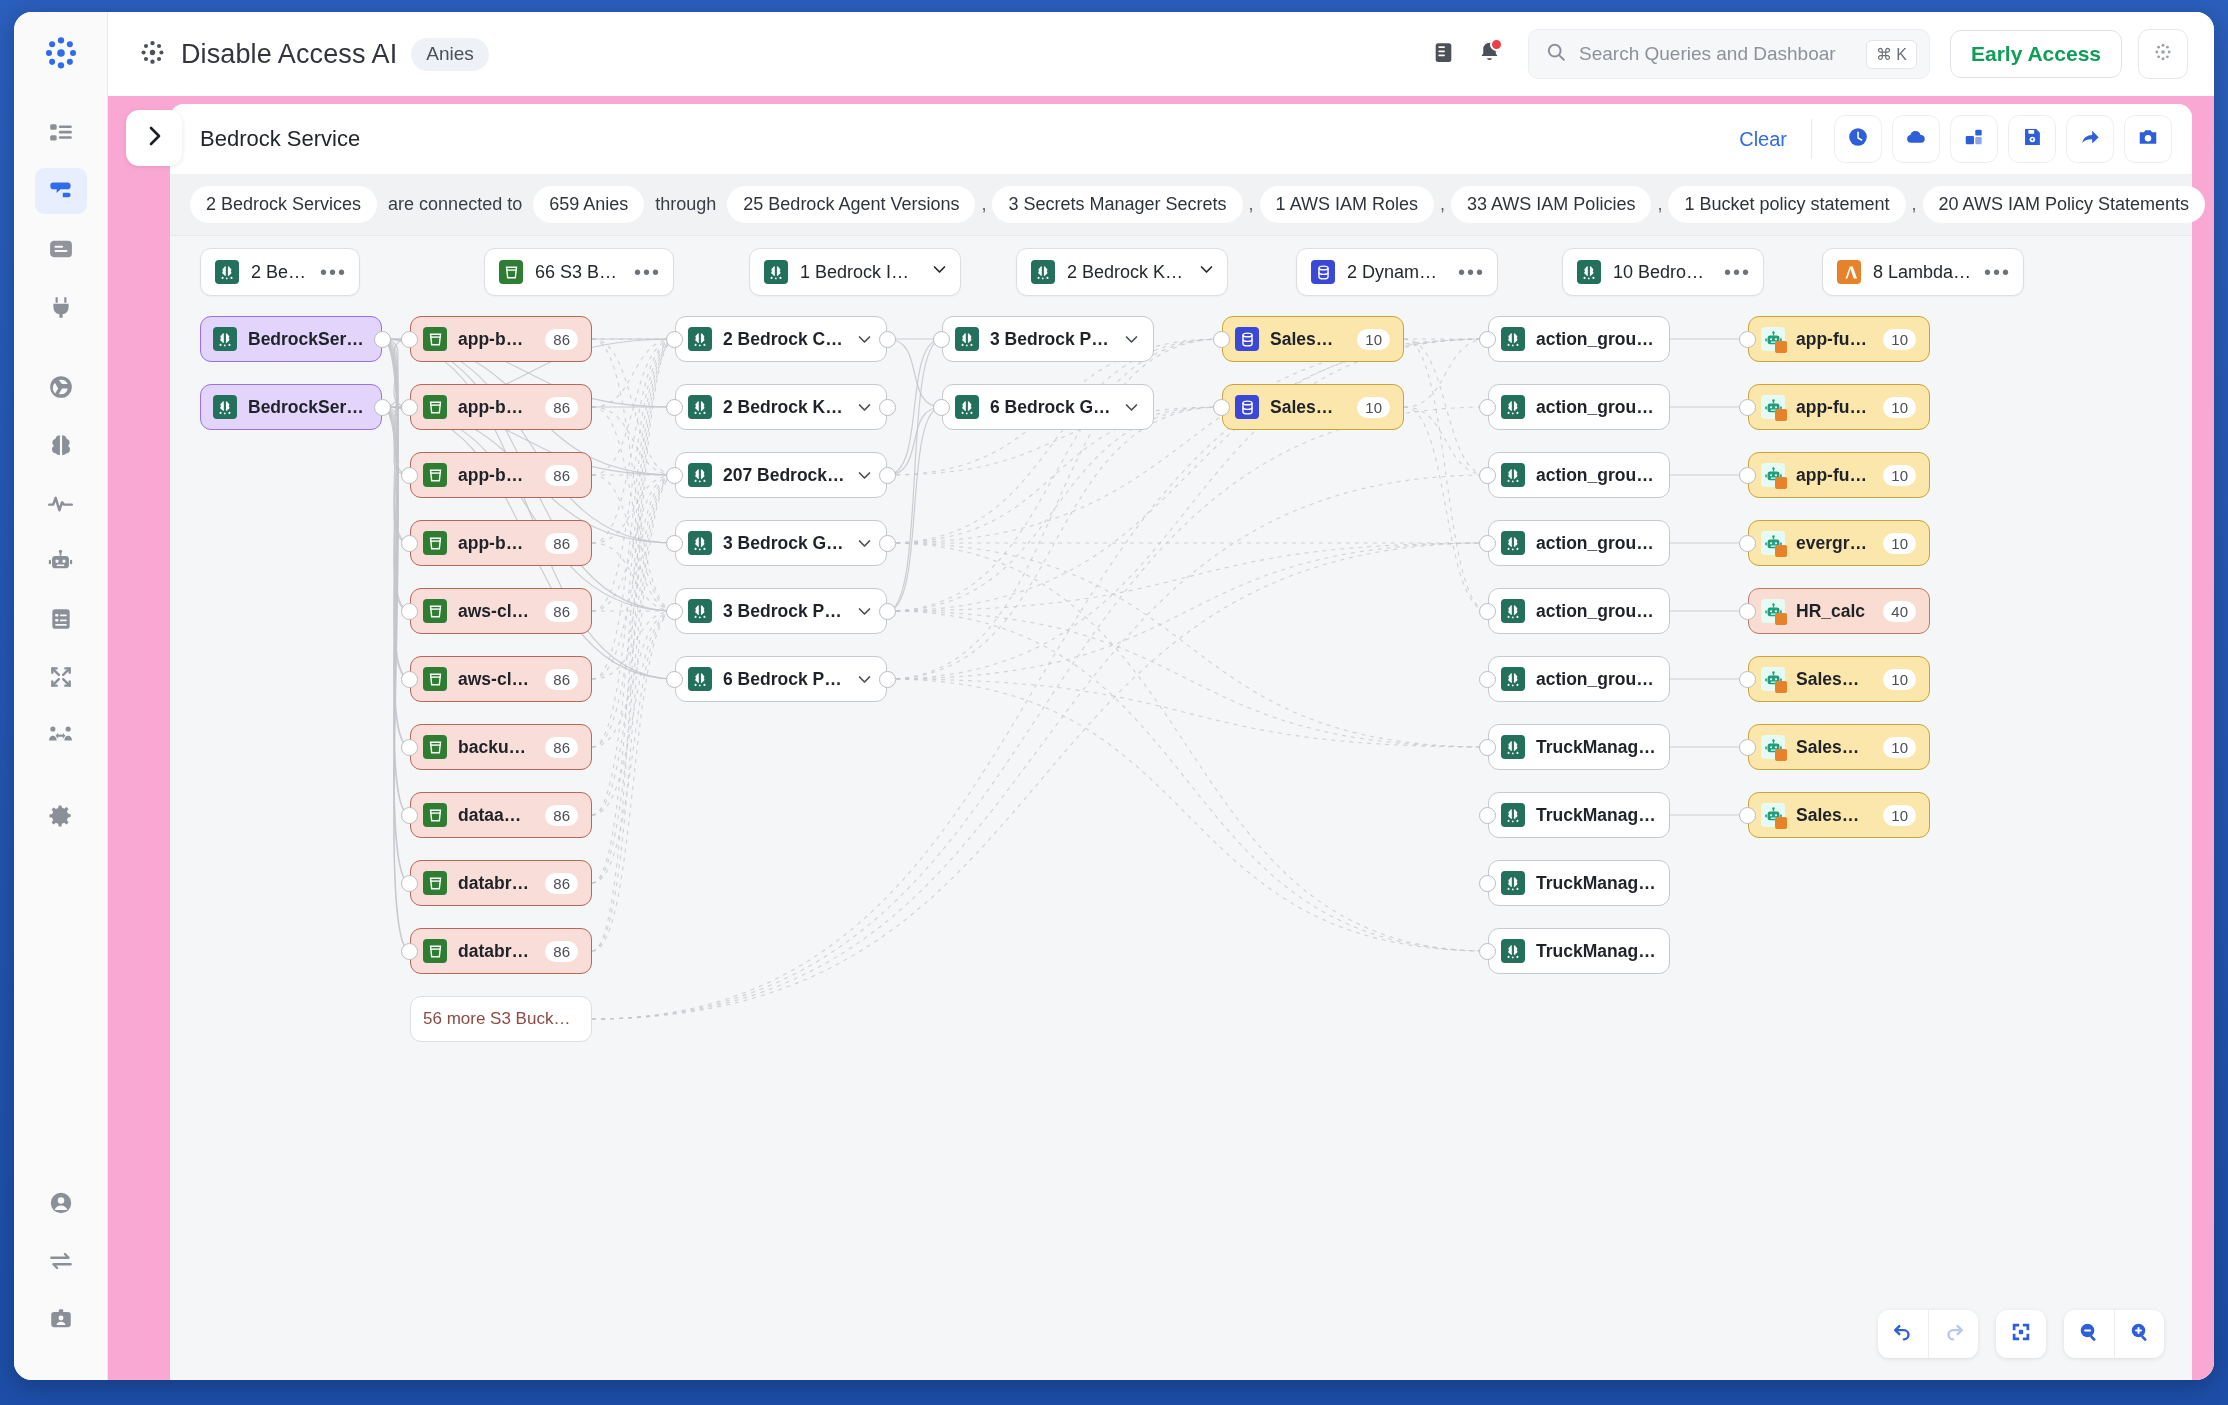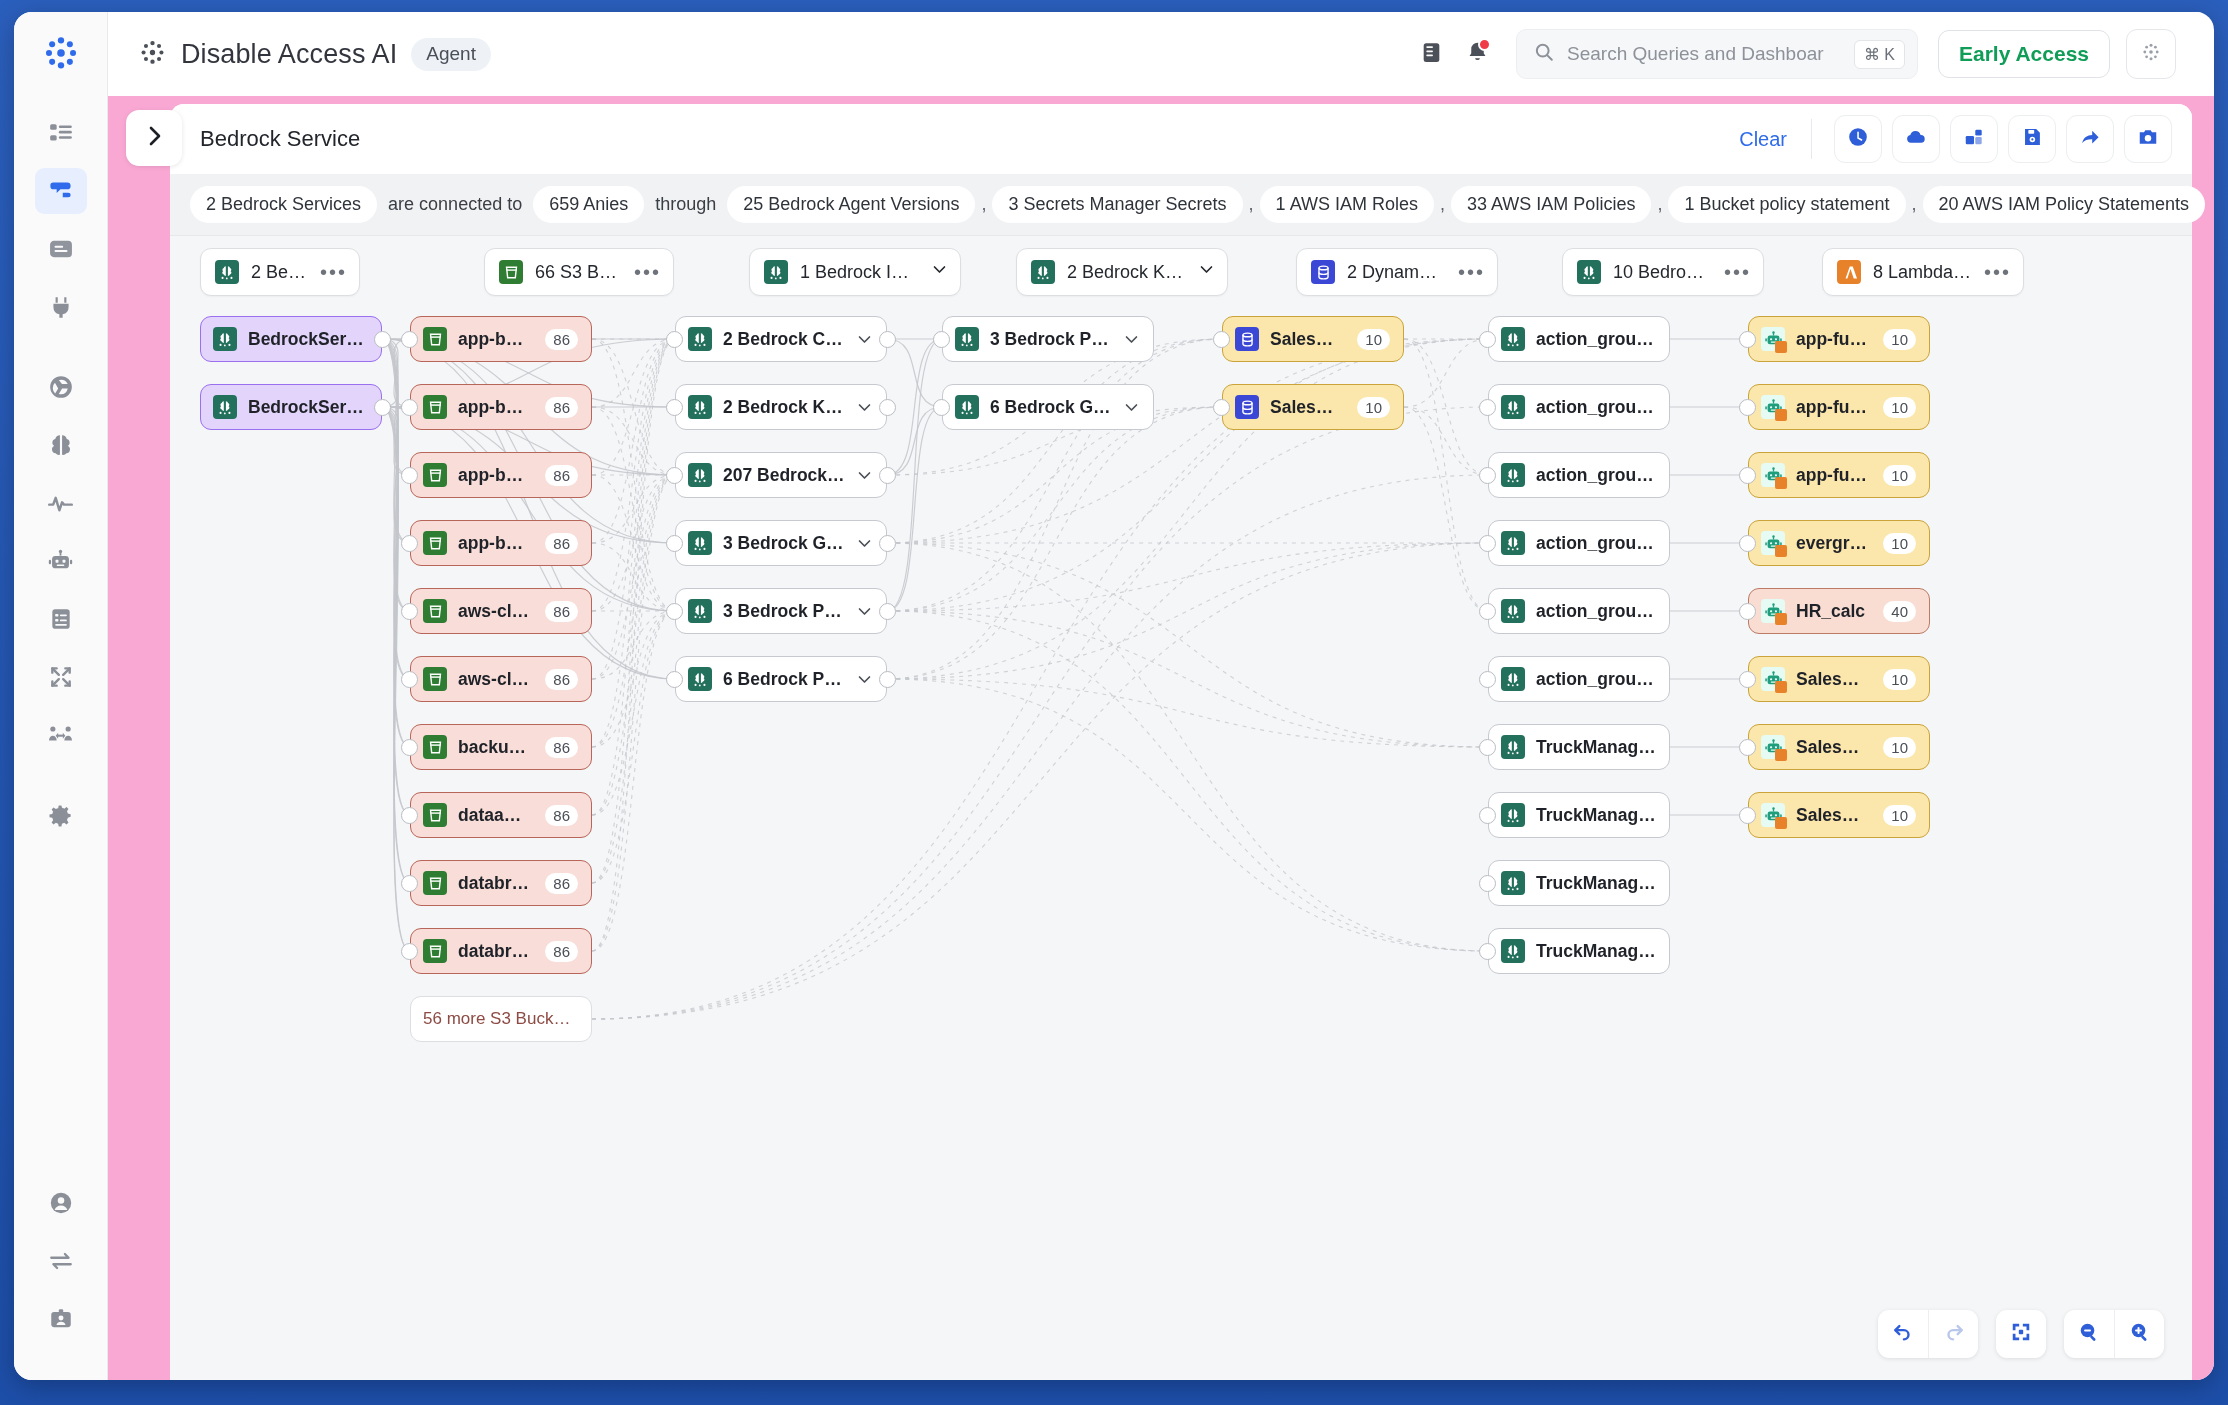--- a/index.html
+++ b/index.html
@@ -37,21 +37,21 @@
     border-radius: 9px; color:#8b8f98; cursor:pointer;
   }
   .rail-btn.active { background:#e7efff; color:#2f6bea; }
   .rail-btn svg { display:block; }
   .rail-gap { height: 22px; }
   .rail-spacer { flex: 1 1 auto; }
   #rail .bottom { padding-bottom: 26px; }
 
   
   #header {
-    position:absolute; left:94px; right:12px; top:0; height: 84px;
+    position:absolute; left:94px; right:0; top:0; height: 84px;
     background:#fff;
     display:flex; align-items:center; padding: 0 26px 0 30px;
     z-index: 6;
     justify-content: space-between;
   }
   #brand { display:flex; align-items:center; gap:14px; }
   #brand .bname { font-size: 27px; color:#32353d; letter-spacing:.1px; }
   #beta {
     font-size: 19px; color:#4a4f58; background:#eef2f7;
     border-radius: 999px; padding: 5px 15px 6px;
@@ -380,21 +380,21 @@
           <circle cx="19.4" cy="12" r="1.7"></circle>
               <circle cx="17.4" cy="17.4" r="1.7"></circle>
           <circle cx="12" cy="19.6" r="1.8"></circle>
               <circle cx="6.6" cy="17.4" r="1.7"></circle>
           <circle cx="4.6" cy="12" r="1.7"></circle>
               <circle cx="6.6" cy="6.6" r="1.7"></circle>
           <circle cx="12" cy="12" r="2.2"></circle>
         </svg>
       </span>
       <span class="bname">Disable Access AI</span>
-      <span id="beta">Agent</span>
+      <span id="beta">Anies</span>
     </div>
 
     <div class="hspace"></div>
 
     <div class="hicon">
       <span>
         <svg width="25" height="25" viewBox="0 0 24 24" fill="currentColor">
           <rect x="4.5" y="3" width="15" height="18" rx="2.4"></rect>
           <rect x="7" y="6" width="6.4" height="1.7" rx=".8" fill="#fafafa"></rect>
           <rect x="7" y="10" width="6.4" height="1.7" rx=".8" fill="#fafafa"></rect>

